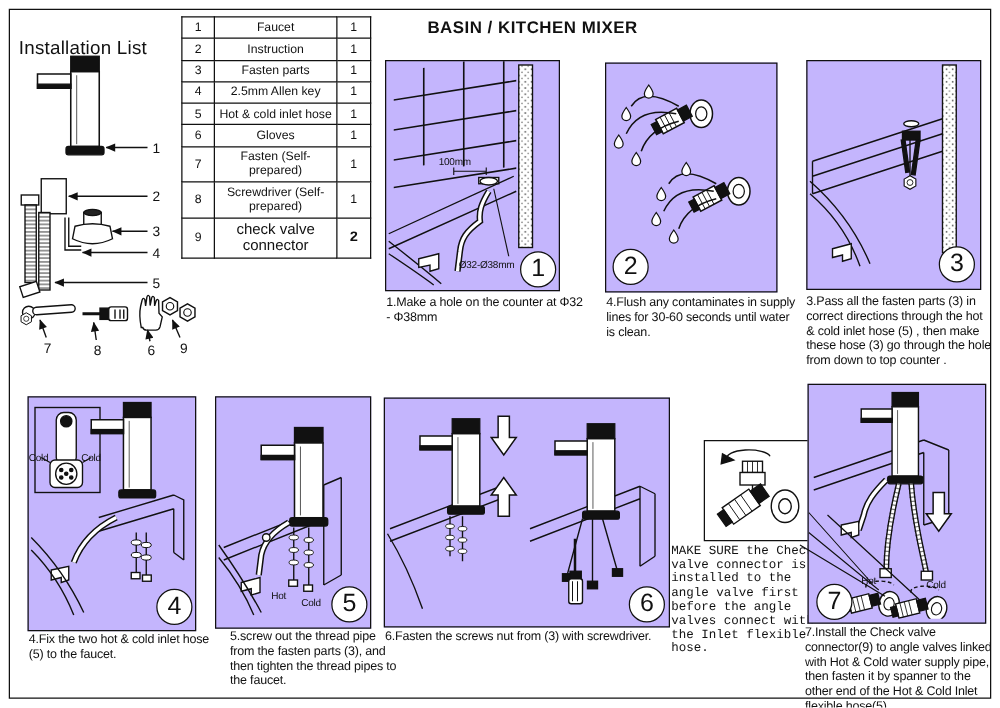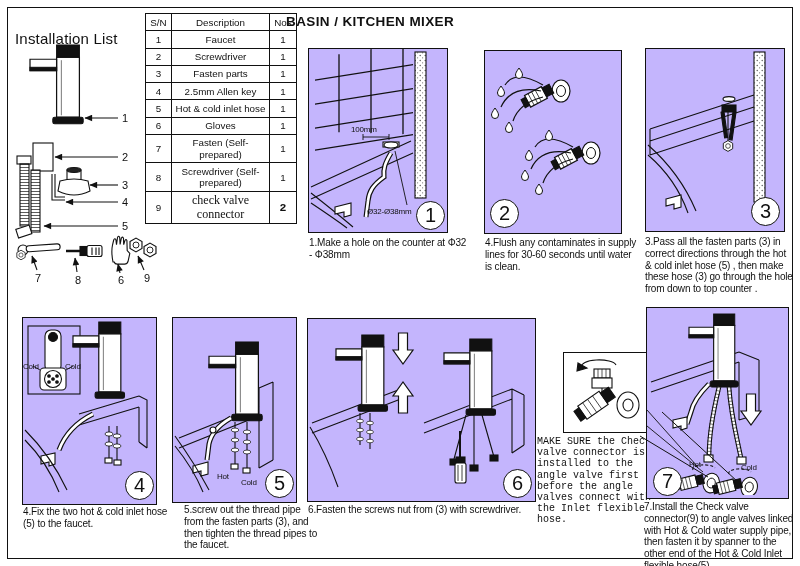--- a/index.html
+++ b/index.html
@@ -1,24 +1,24 @@
 <!DOCTYPE html>
 <html><head>
 <meta charset="utf-8">
 <style>
   html,body{margin:0;padding:0}
   body{width:800px;height:566px;position:relative;background:#fff;color:#111;
        font-family:"Liberation Sans",sans-serif;overflow:hidden}
   .sheet{position:absolute;left:7px;top:7px;width:784px;height:550px;border:1.6px solid #111;background:#fff}
   .abs{position:absolute}
   .inst-title{position:absolute;left:15px;top:30px;font-size:15px;letter-spacing:.2px}
-  .main-title{position:absolute;left:286px;top:14px;width:300px;text-align:left;font-weight:700;font-size:13.5px;letter-spacing:.4px}
+  .main-title{position:absolute;left:276px;top:14px;width:300px;text-align:center;font-weight:700;font-size:13.5px;letter-spacing:.4px}
   table.parts{position:absolute;left:145px;top:13px;border-collapse:collapse;table-layout:fixed;background:#fff}
   table.parts th,table.parts td{border:1.2px solid #111;font-size:9.8px;font-weight:400;text-align:center;vertical-align:middle;padding:2.5px 1px;line-height:1.15}
-  table.parts .mono-cell{font-family:Liberation Serif, serif;font-size:12px;line-height:1.1}
+  table.parts .mono-cell{font-family:Liberation Sans, sans-serif;font-size:12px;line-height:1.1}
   table.parts .mono-num{font-family:"Liberation Mono","DejaVu Sans Mono",monospace;font-size:11.5px;font-weight:700}
   .panel{position:absolute;border:1.5px solid #111;background:#c4b5fd}
   .panel svg{position:absolute;left:0;top:0}
   .cap{position:absolute;font-size:10px;line-height:1.18;letter-spacing:-.15px}
   .circ{position:absolute;width:27px;height:27px;border:1.8px solid #111;border-radius:50%;background:#fff;
         display:flex;align-items:center;justify-content:center;font-size:20px;z-index:3}
   .plbl{position:absolute;font-size:8px;letter-spacing:-.2px;z-index:2;background:transparent}
   .note-frame{position:absolute;left:563px;top:352px;width:95px;height:79px;border:1.5px solid #111;background:#fff}
   .note-text{position:absolute;left:537px;top:436px;width:128px;white-space:pre-line;
              font-family:"Liberation Mono","DejaVu Sans Mono",monospace;font-size:10px;line-height:1.12}
@@ -138,33 +138,28 @@
   </g>
 </svg>
 
 <table class="parts">
   <colgroup>
       <col style="width:26px">
       <col style="width:98px">
       <col style="width:27px">
     </colgroup>
   <tbody>
-      <tr>
-    <th>S/N</th>
-    <th>Description</th>
-    <th>Nos</th>
-  </tr>
   <tr>
         <td>1</td>
         <td>Faucet</td>
         <td>1</td>
       </tr>
   <tr>
         <td>2</td>
-        <td>Screwdriver</td>
+        <td>Instruction</td>
         <td>1</td>
       </tr>
   <tr>
         <td>3</td>
         <td>Fasten parts</td>
         <td>1</td>
       </tr>
   <tr>
         <td>4</td>
         <td>2.5mm Allen key</td>

